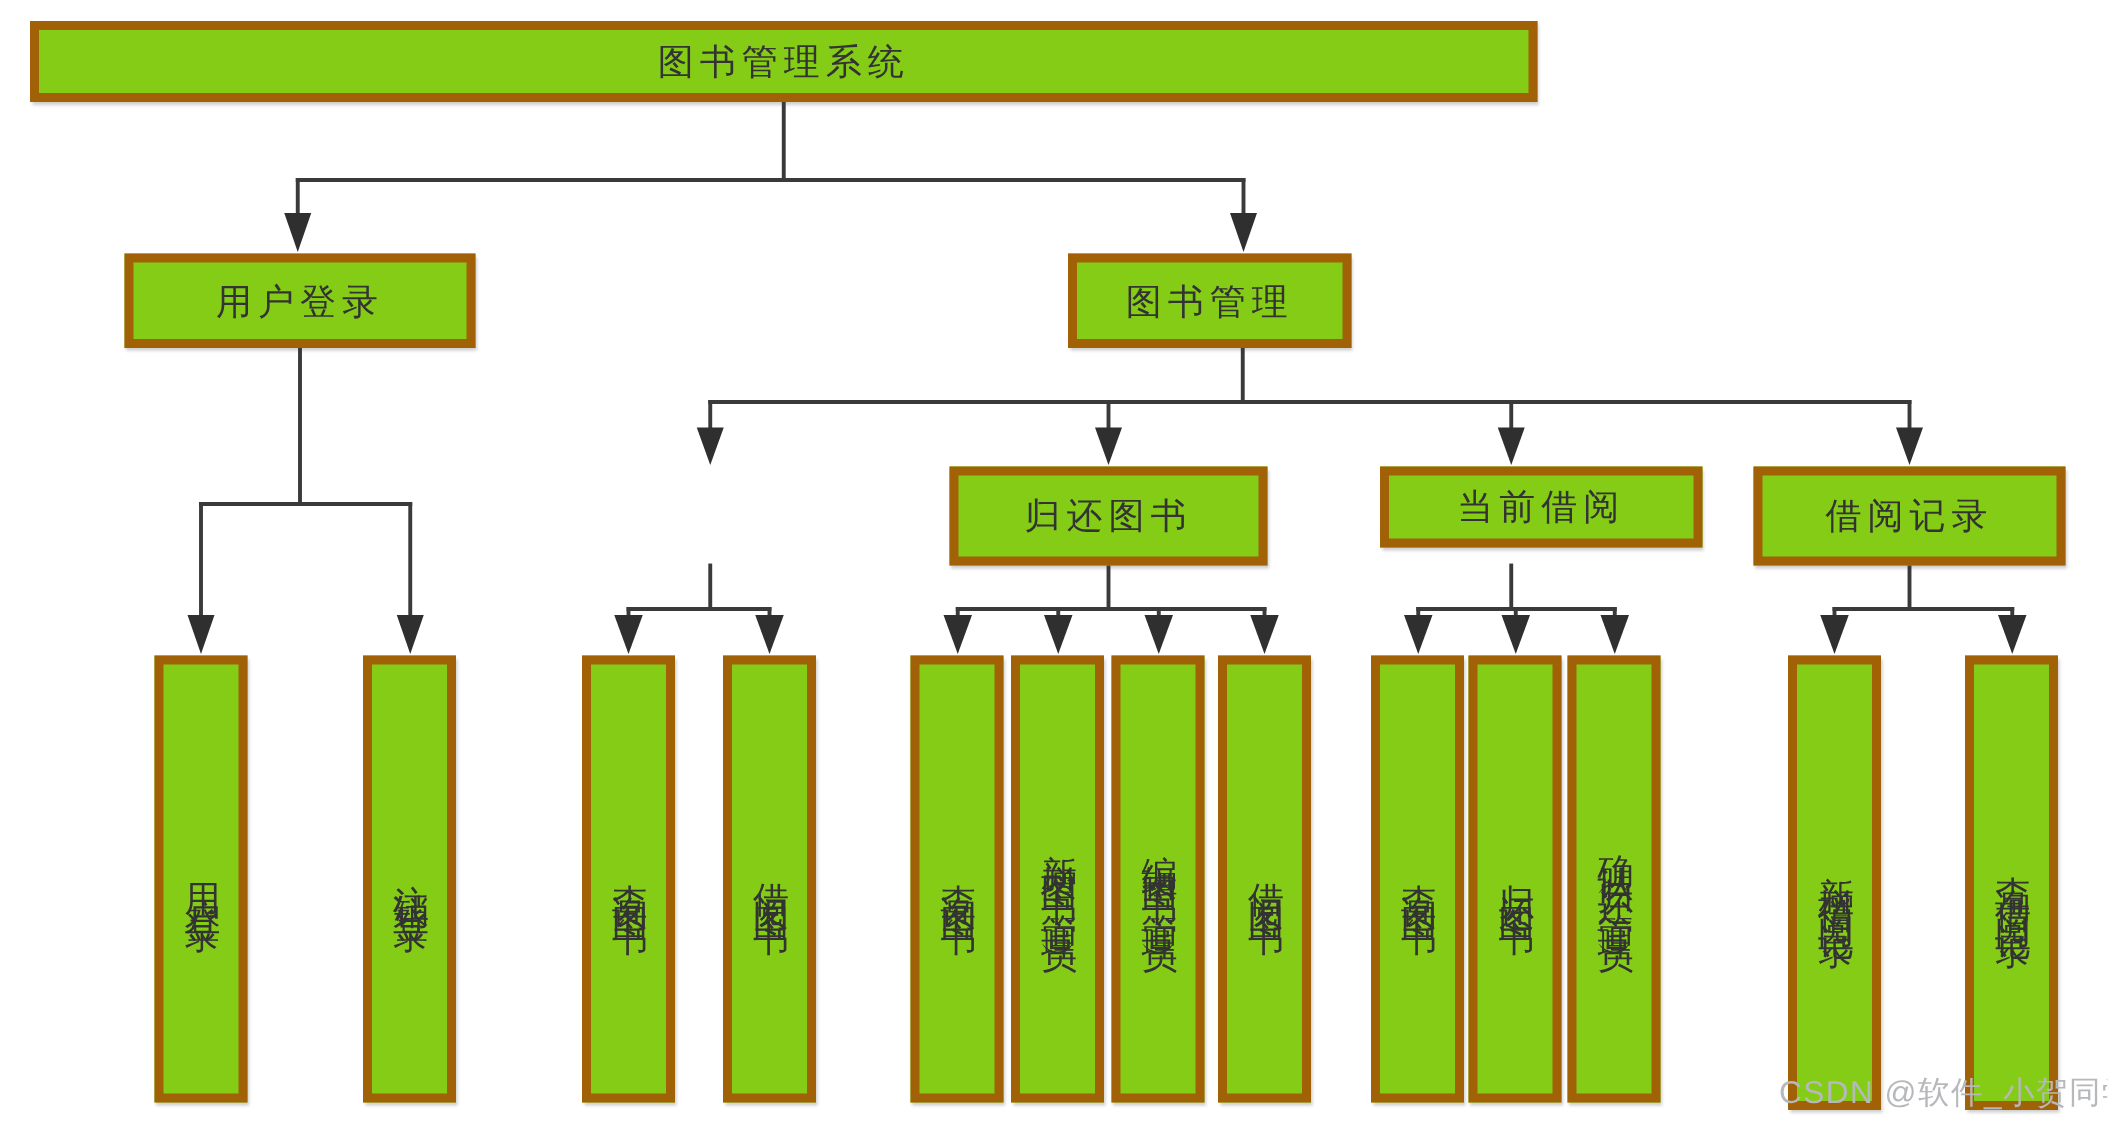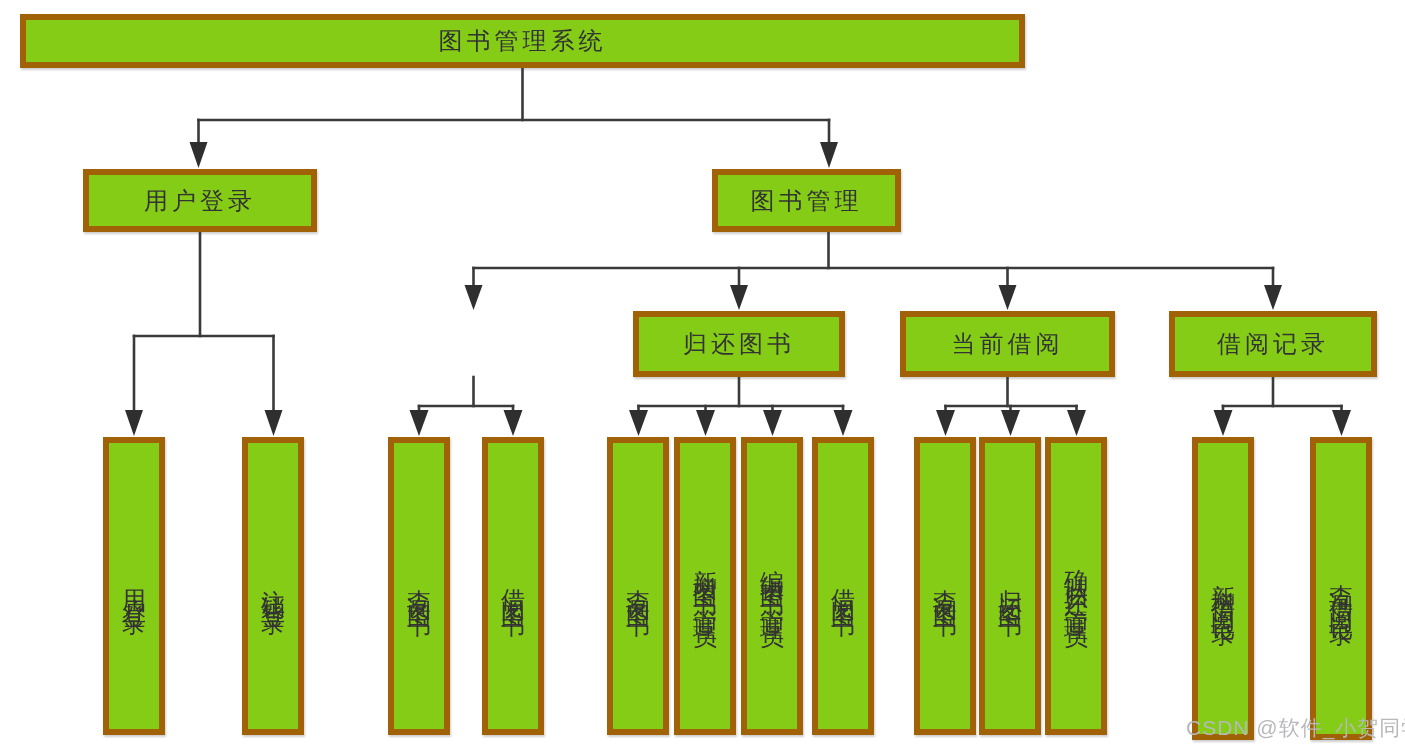--- a/index.html
+++ b/index.html
@@ -96,21 +96,21 @@
       <polygon points="1332,410 1351,410 1341.5,436"></polygon>
     </g>
   </svg>
 
   <div class="box hlabel" style="left:20px;top:14px;width:1005px;height:54px">图书管理系统</div>
 
   <div class="box hlabel" style="left:83px;top:169px;width:234px;height:63px">用户登录</div>
   <div class="box hlabel" style="left:712px;top:169px;width:189px;height:63px">图书管理</div>
 
   <div class="box hlabel" style="left:633px;top:311px;width:212px;height:66px">归还图书</div>
-  <div class="box hlabel" style="left:900px;top:311px;width:215px;height:66px">当前借阅</div>
+  <div class="box hlabel" style="left:920px;top:311px;width:215px;height:54px">当前借阅</div>
   <div class="box hlabel" style="left:1169px;top:311px;width:208px;height:66px">借阅记录</div>
 
   <div class="box leaf" style="left:103px;top:437px;width:62px;height:298px">用户登录</div>
   <div class="box leaf" style="left:242px;top:437px;width:62px;height:298px">注销登录</div>
 
   <div class="box leaf" style="left:388px;top:437px;width:62px;height:298px">查询图书</div>
   <div class="box leaf" style="left:482px;top:437px;width:62px;height:298px">借阅图书</div>
 
   <div class="box leaf" style="left:607px;top:437px;width:62px;height:298px">查询图书</div>
   <div class="box leaf" style="left:674px;top:437px;width:62px;height:298px">新增图书（管理员）</div>

